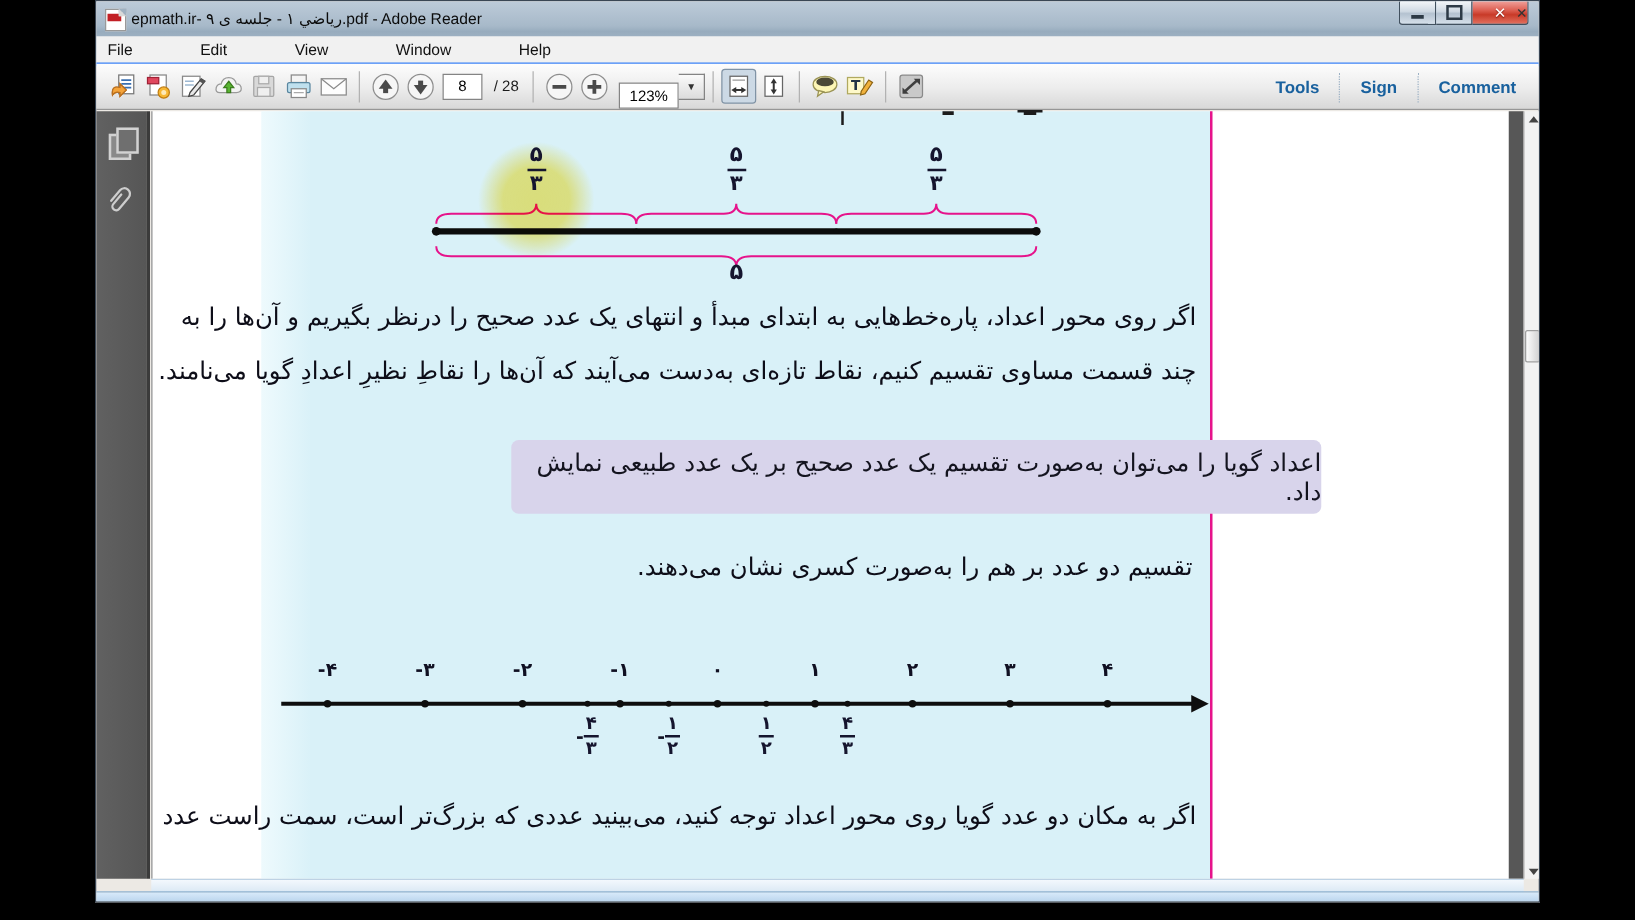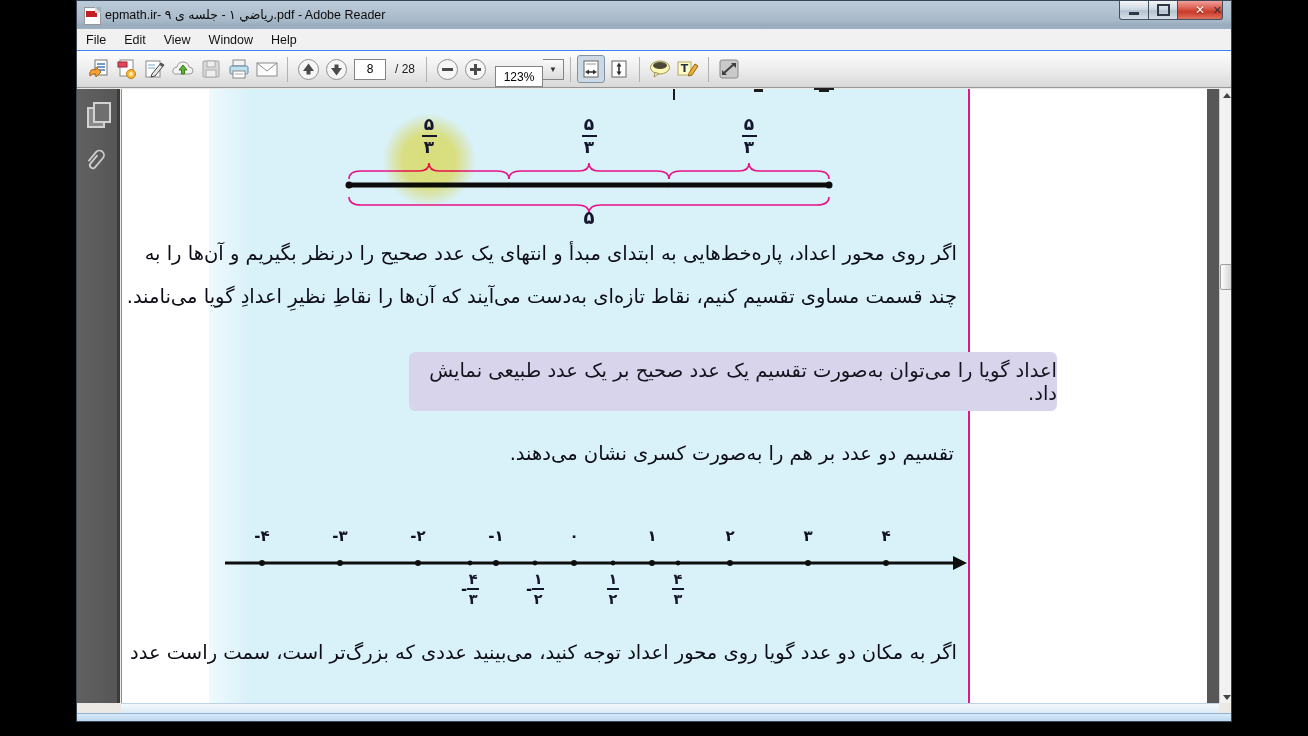--- a/index.html
+++ b/index.html
@@ -20,21 +20,21 @@
     background:linear-gradient(to bottom,#f3f6f9 0%,#cfd9e3 45%,#b4c2d0 55%,#d6e0ea 100%);}
   .wbtn.min{width:30px;border-radius:0 0 0 3px;}
   .wbtn.max{width:29px;border-left:none;}
   .wbtn.close{width:45px;border-left:none;border-radius:0 0 3px 0;
     background:linear-gradient(to bottom,#f0a09a 0%,#dd5f52 40%,#c83a28 60%,#e2705e 100%);}
   .glyph-min{width:10px;height:3px;background:#2d3a46;margin-top:6px;}
   .glyph-max{width:9px;height:8px;border:2px solid #2d3a46;}
   .glyph-close{color:#fff;font-weight:bold;font-size:12px;text-shadow:0 1px 1px #7a1409;}
   
   #menubar{position:absolute;left:0;top:28px;width:100%;height:21px;background:#f1f1f1;
-    border-bottom:3px solid #3b82f6;display:flex;align-items:center;}
+    border-bottom:3px solid #3b82f6;display:flex;align-items:center;gap:36px;}
   .menu-item{padding:0 9px;font-size:12.5px;color:#111;height:100%;display:flex;align-items:center;}
   #menu-close{position:absolute;right:9px;top:3px;font-size:11px;color:#333;font-weight:bold;}
   
   #toolbar{position:absolute;left:0;top:50px;width:100%;height:37px;
     background:linear-gradient(to bottom,#fdfdfd 0%,#ececec 55%,#d8d8d8 100%);
     border-bottom:1px solid #969696;display:flex;align-items:center;padding-left:8px;box-sizing:border-box;}
   .tbtn{width:28px;height:28px;display:flex;align-items:center;justify-content:center;flex:0 0 auto;border-radius:3px;}
   .tbtn.pressed{background:#ccd9e5;border:1px solid #8093a5;box-sizing:border-box;}
   .tsep{width:1px;height:25px;background:#b2b2b2;margin:0 6px;flex:0 0 auto;}
   .pagebox{width:30px;height:19px;background:#fff;border:1px solid #848484;font-size:12px;
@@ -254,20 +254,27 @@
     </div>
     <div class="tsep"></div>
     <div class="tbtn">
       <svg width="22" height="22" viewBox="0 0 22 22">
         <rect x="2" y="2" width="18" height="18" rx="2" fill="#c9c9c9" stroke="#8a8a8a"></rect>
         <path d="M13 5 L18 5 L18 10 Z" fill="#3f3f3f"></path>
         <path d="M9 17 L4 17 L4 12 Z" fill="#3f3f3f"></path>
         <line x1="6" y1="15" x2="16" y2="6" stroke="#3f3f3f" stroke-width="2"></line>
       </svg>
     </div>
+    <div id="tool-links">
+        <div class="tool-link">Tools</div>
+        <div class="dotsep"></div>
+        <div class="tool-link">Sign</div>
+        <div class="dotsep"></div>
+        <div class="tool-link">Comment</div>
+      </div>
   </div>
 
   <div id="navpanel">
     <div id="pages-icon"></div>
     <svg id="clip-icon" width="22" height="26" viewBox="0 0 22 26">
       <path d="M6 18 L6 7 a4.5 4.5 0 0 1 9 0 L15 19 a3 3 0 0 1 -6 0 L9 9" fill="none" stroke="#cdcdcd" stroke-width="1.8" stroke-linecap="round"></path>
     </svg>
   </div>
 
   <div id="page"></div>

